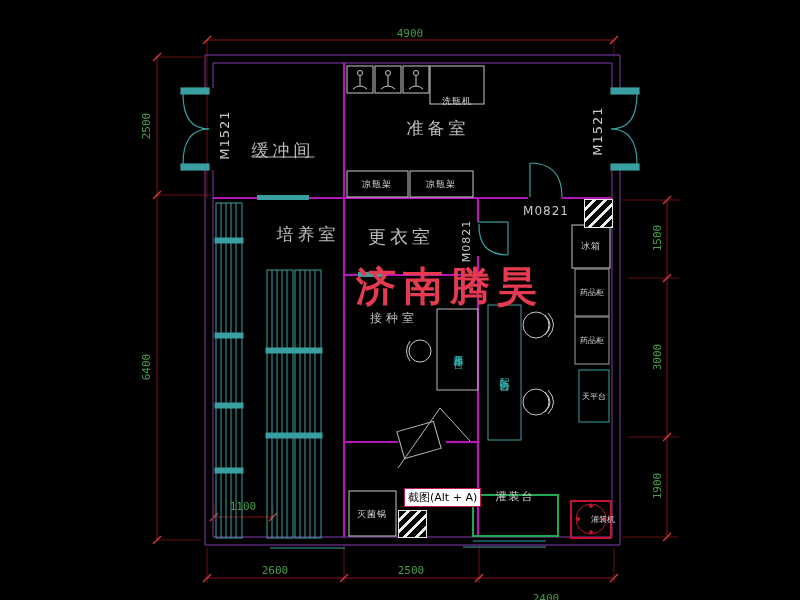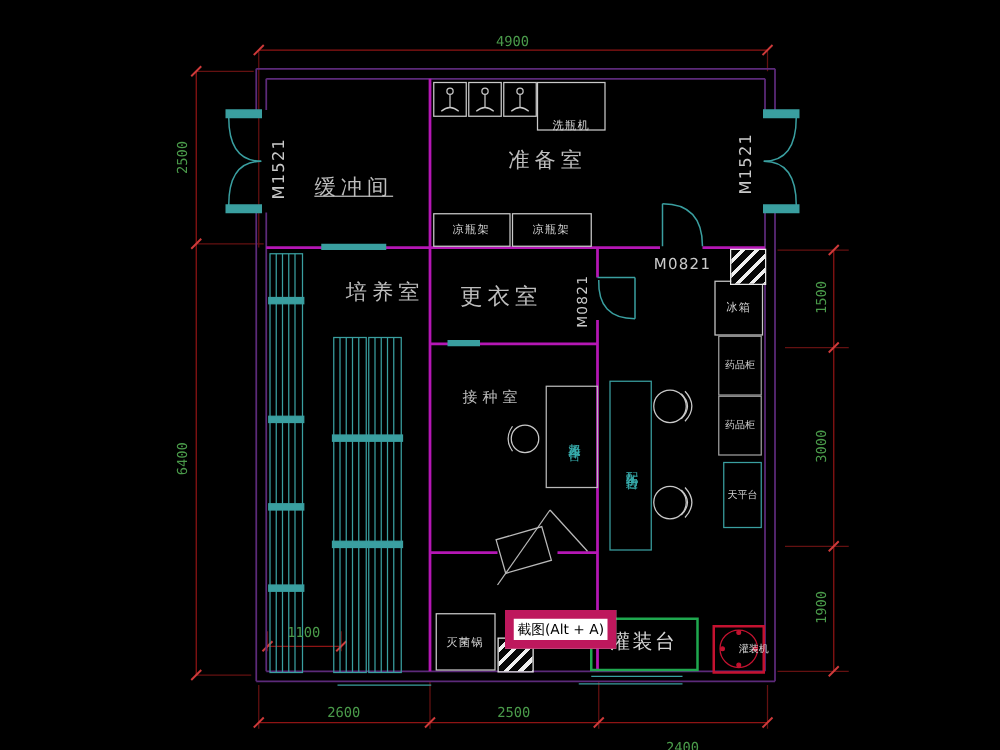--- a/index.html
+++ b/index.html
@@ -13,21 +13,21 @@
   .eqs{font-size:8px;color:#d6d6d6;}
   .dim{color:#4a9a4a;font-family:"DejaVu Sans Mono",monospace;font-size:11px;}
   .vert{transform:translate(-50%,-50%) rotate(-90deg);}
   .doorlbl{font-size:13px;color:#c9c9c9;letter-spacing:1px;}
   .vtext{writing-mode:vertical-rl;text-orientation:upright;color:#38aeae;font-size:10px;
          letter-spacing:1px;}
   .hatch{position:absolute;border:1px solid #e8e8e8;
          background:repeating-linear-gradient(135deg,#050505 0,#050505 5px,#efefef 5px,#efefef 8px);}
   #watermark{font-size:40px;font-weight:bold;color:#e63a50;letter-spacing:7px;}
   #tooltip{position:absolute;left:404px;top:488px;background:#ffffff;color:#000;
-           font-size:11px;line-height:17px;padding:0 3px;border:7px solid #be185d;}
+           font-size:11px;line-height:17px;padding:0 3px;border:1px solid #be185d;}
 </style>
 </head>
 <body>
 
 <div id="canvas">
 
 <svg width="800" height="600" viewBox="0 0 800 600">
 
   <g stroke="#8e1414" stroke-width="1" fill="none">
     <line x1="207" y1="40" x2="614" y2="40"></line>
@@ -226,32 +226,33 @@
   <div class="lbl vert doorlbl" style="left:466px;top:241px;font-size:11px;">M0821</div>
 
   <div class="lbl eq" style="left:457px;top:101px;">洗瓶机</div>
   <div class="lbl eq" style="left:377px;top:184px;">凉瓶架</div>
   <div class="lbl eq" style="left:441px;top:184px;">凉瓶架</div>
   <div class="lbl eq" style="left:591px;top:246px;">冰箱</div>
   <div class="lbl eqs" style="left:592px;top:292px;">药品柜</div>
   <div class="lbl eqs" style="left:592px;top:340px;">药品柜</div>
   <div class="lbl eqs" style="left:594px;top:396px;">天平台</div>
   <div class="lbl eq" style="left:372px;top:514px;">灭菌锅</div>
-  <div class="lbl eq" style="left:515px;top:514px;font-size:16px;letter-spacing:2px;">灌装台</div>
+  <div class="lbl eq" style="left:515px;top:496px;font-size:11px;letter-spacing:2px;">灌装台</div>
   <div class="lbl eqs" style="left:591px;top:519px;margin-left:12px;">灌装机</div>
   <div class="lbl vtext" style="left:458px;top:349px;">超净工作台</div>
   <div class="lbl vtext" style="left:504px;top:372px;">配药边台</div>
 
   <div class="lbl dim" style="left:410px;top:33px;">4900</div>
   <div class="lbl dim" style="left:275px;top:570px;">2600</div>
   <div class="lbl dim" style="left:411px;top:570px;">2500</div>
   <div class="lbl dim" style="left:546px;top:598px;">2400</div>
   <div class="lbl dim vert" style="left:146px;top:126px;">2500</div>
   <div class="lbl dim vert" style="left:146px;top:367px;">6400</div>
   <div class="lbl dim vert" style="left:657px;top:238px;">1500</div>
   <div class="lbl dim vert" style="left:657px;top:357px;">3000</div>
   <div class="lbl dim vert" style="left:657px;top:486px;">1900</div>
   <div class="lbl dim" style="left:243px;top:506px;">1100</div>
 
+  <div class="lbl" id="watermark" style="left:450px;top:286px;">济南腾昊</div>
 
   <div id="tooltip">截图(Alt + A)</div>
 
 </div>
 
 </body></html>

